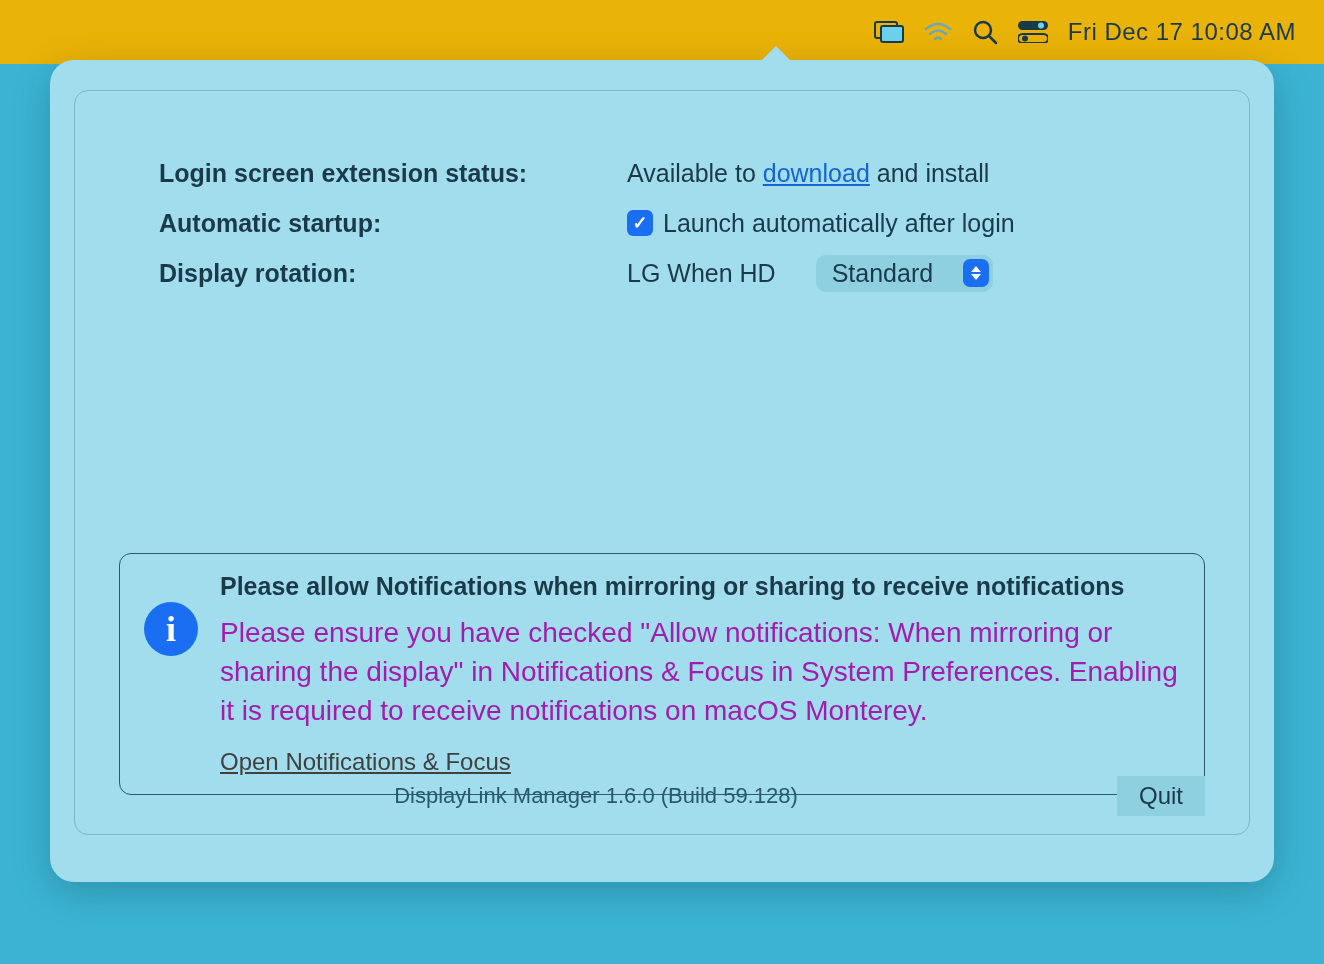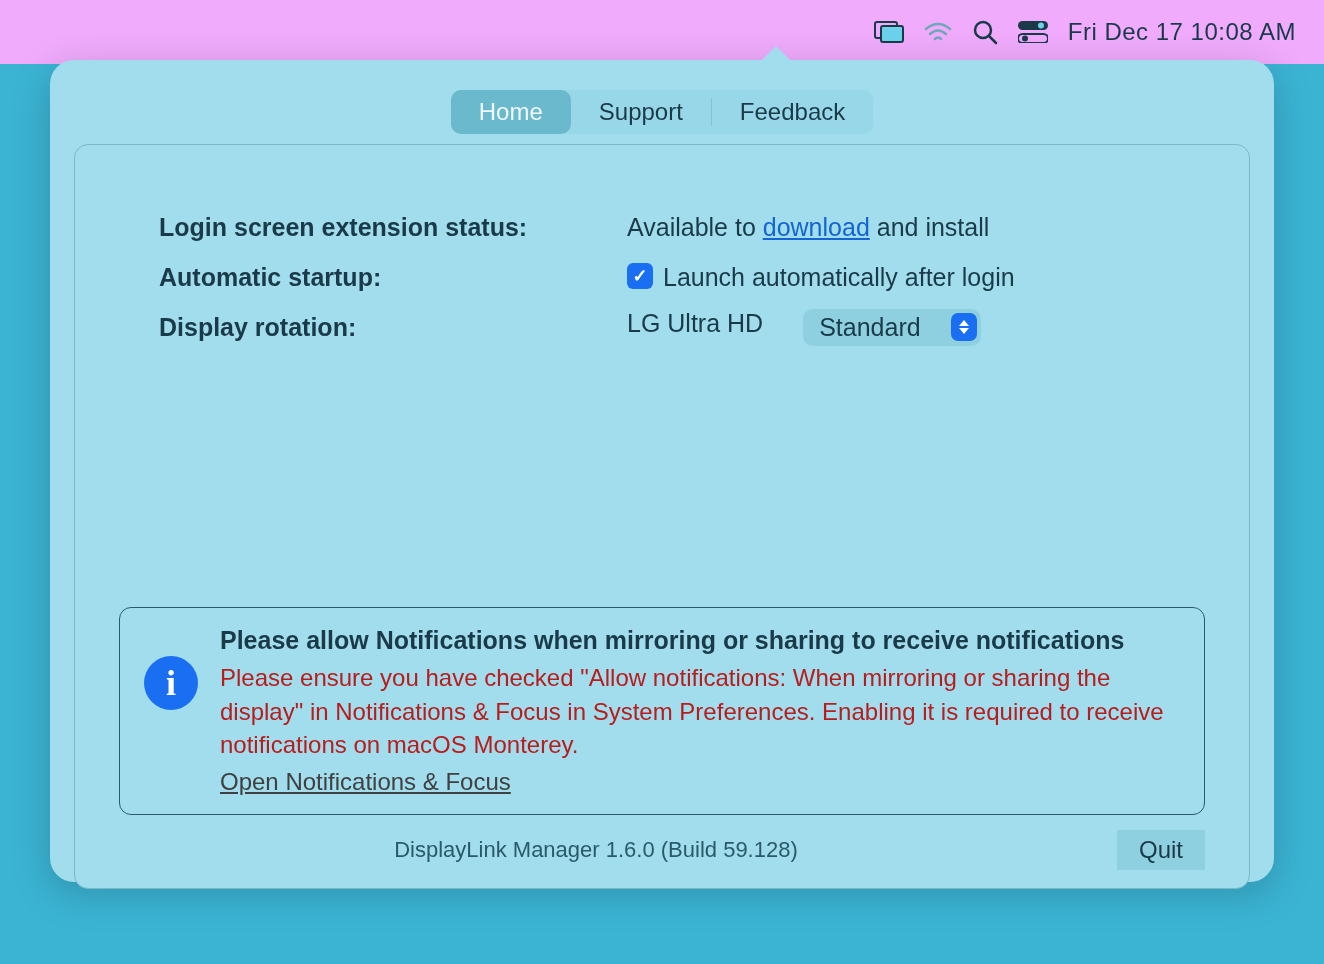--- a/index.html
+++ b/index.html
@@ -5,21 +5,21 @@
     * { margin: 0; padding: 0; box-sizing: border-box; }
     body {
       width: 1324px;
       height: 964px;
       background: #3bb4d4;
       font-family: -apple-system, "Helvetica Neue", Arial, sans-serif;
       overflow: hidden;
     }
     .menubar {
       height: 64px;
-      background: #f0abfc;
+      background: #eab308;
       display: flex;
       justify-content: flex-end;
       align-items: center;
       padding-right: 28px;
       gap: 20px;
     }
     .menubar-icon {
       color: #1a3a4a;
       display: flex;
       align-items: center;
@@ -106,21 +106,21 @@
       width: 468px;
       color: #1a3a4a;
       font-size: 25px;
       font-weight: 700;
     }
     .settings-value {
       flex: 1;
       color: #1a3a4a;
       font-size: 25px;
       display: flex;
-      align-items: flex-start;
+      align-items: center;
       gap: 10px;
     }
     .link {
       color: #1465d0;
       text-decoration: underline;
       cursor: pointer;
     }
     .checkbox {
       width: 26px;
       height: 26px;
@@ -209,27 +209,27 @@
       font-size: 36px;
       font-weight: bold;
     }
     .info-content {
       flex: 1;
     }
     .info-title {
       font-size: 25px;
       font-weight: 700;
       color: #1a3a4a;
-      margin-bottom: 6px;
+      margin-bottom: 12px;
     }
     .info-body {
-      font-size: 24px;
-      color: #b91c1c;
+      font-size: 28px;
+      color: #a21caf;
       line-height: 1.4;
-      margin-bottom: 6px;
+      margin-bottom: 17px;
     }
     .info-link {
       font-size: 24px;
       color: #404040;
       text-decoration: underline;
       cursor: pointer;
       font-weight: 500;
     }
     .footer {
       position: absolute;
@@ -284,28 +284,20 @@
       <rect x="0" y="13" width="30" height="9" rx="4.5" fill="none" stroke="#1a3a4a" stroke-width="2"></rect>
       <circle cx="7" cy="17.5" r="3" fill="#1a3a4a"></circle>
     </svg>
   </span>
   <span class="menubar-datetime">Fri Dec 17  10:08 AM</span>
 </div>
 
 <div class="popover-arrow"></div>
 
 <div class="popover">
-  <div class="tabbar">
-    <div class="tabbar-inner">
-      <div class="tab active">Home</div>
-      <div class="tab">Support</div>
-      <div class="tab-divider"></div>
-      <div class="tab">Feedback</div>
-    </div>
-  </div>
 
   <div class="panel">
     <div class="settings">
 
       <div class="settings-row">
         <div class="settings-label">Login screen extension status:</div>
         <div class="settings-value">
           <span>
             <span>Available to </span><span class="link">download</span><span> and install</span>
           </span>
@@ -319,21 +311,21 @@
             <span class="checkmark">✓</span>
           </span>
           <span>Launch automatically after login</span>
         </div>
       </div>
 
 
       <div class="settings-row">
         <div class="settings-label">Display rotation:</div>
         <div class="settings-value">
-          <span class="display-name">LG Ultra HD</span>
+          <span class="display-name">LG When HD</span>
           <span class="select">
             <span class="select-label">Standard</span>
             <span class="select-arrows">
               <span class="arrow-up"></span>
               <span class="arrow-down"></span>
             </span>
           </span>
         </div>
       </div>
     </div>

